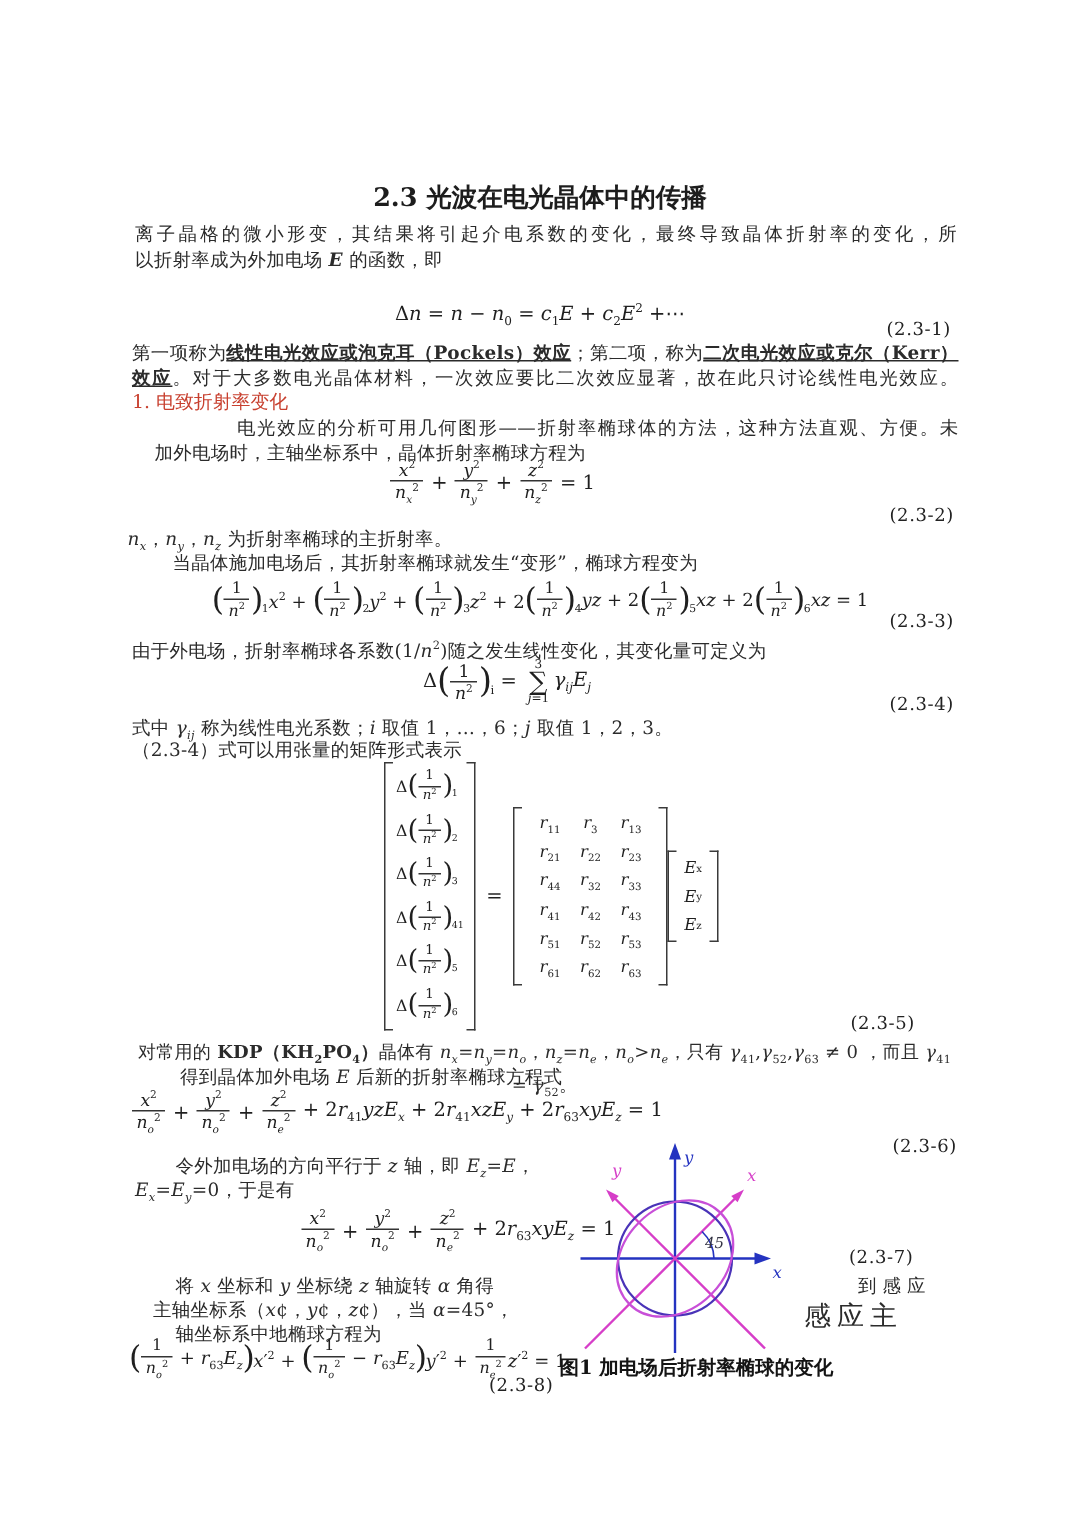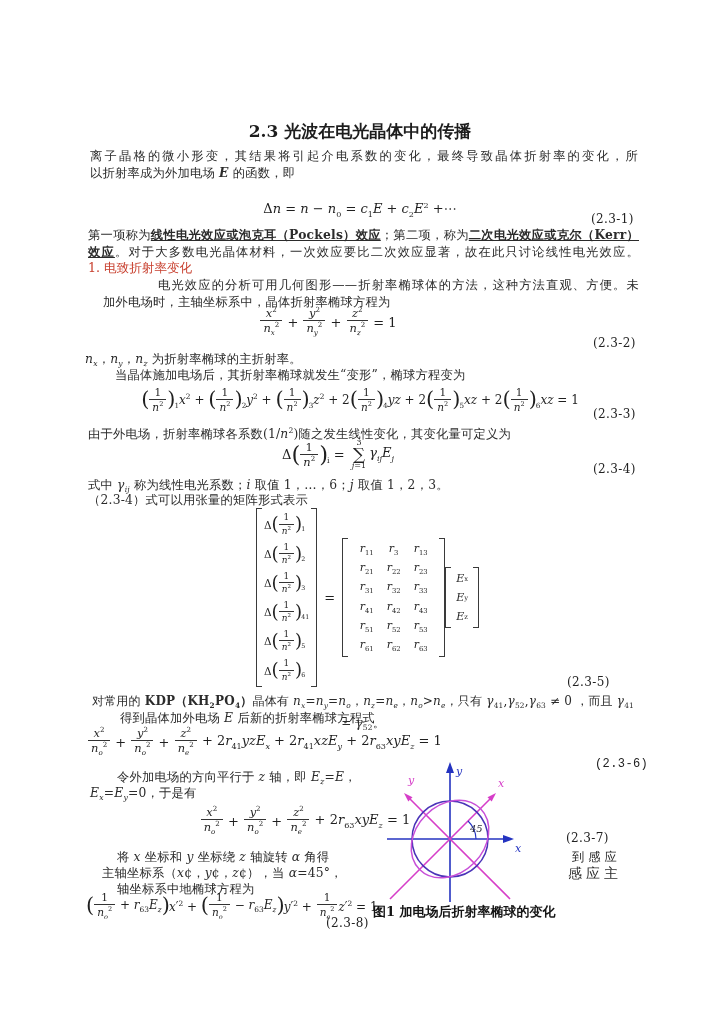--- a/index.html
+++ b/index.html
@@ -41,27 +41,27 @@
   #n3{left:593px;top:407px;}
   #p6{left:88px;top:423px;text-align:right;}
   #e4{top:439px;left:0;width:676px;}
   #n4{left:593px;top:462px;}
   #p7{left:88px;top:477px;}
   #p8{left:88px;top:492px;}
   #n5{left:567px;top:675px;}
   #p9{left:85px;top:693px;width:556px;font-size:12px;text-align:center;}
   #p10{left:88px;top:710px;}
   #e6{left:87px;top:726px;}
-  #n6{left:595px;top:757px;font-family:Liberation Mono, monospace;}
+  #n6{left:595px;top:757px;}
   #p11a{left:117px;top:769px;}
   #p11b{left:90px;top:785px;}
   #e7{left:185px;top:805px;width:240px;}
   #n7{left:566px;top:831px;}
   #f1{left:572px;top:849px;font-size:12.3px;letter-spacing:4px;}
-  #f2{left:568px;top:865px;font-size:14px;letter-spacing:4px;}
+  #f2{left:536px;top:865px;font-size:18px;letter-spacing:4px;}
   #p12a{left:117px;top:849px;}
   #p12b{left:102px;top:865px;}
   #p12c{left:117px;top:881px;}
   #e8{left:86px;top:891px;font-size:12px;}
   #n8{left:326px;top:916px;}
   #fig{left:386px;top:756px;}
   #cap{left:373px;top:903px;font-size:13px;font-weight:600;color:#141414;}
   
   #e5{left:256px;top:508px;display:flex;align-items:center;color:#1f1f1f;}
   .wrap{display:flex;align-items:stretch;}
@@ -214,21 +214,21 @@
             <span class="mcell"><i>r</i><sub>11</sub></span>
             <span class="mcell"><i>r</i><sub>3</sub></span>
             <span class="mcell"><i>r</i><sub>13</sub></span>
           </span>
           <span class="mrow">
             <span class="mcell"><i>r</i><sub>21</sub></span>
             <span class="mcell"><i>r</i><sub>22</sub></span>
             <span class="mcell"><i>r</i><sub>23</sub></span>
           </span>
           <span class="mrow">
-            <span class="mcell"><i>r</i><sub>31</sub></span>
+            <span class="mcell"><i>r</i><sub>44</sub></span>
             <span class="mcell"><i>r</i><sub>32</sub></span>
             <span class="mcell"><i>r</i><sub>33</sub></span>
           </span>
           <span class="mrow">
             <span class="mcell"><i>r</i><sub>41</sub></span>
             <span class="mcell"><i>r</i><sub>42</sub></span>
             <span class="mcell"><i>r</i><sub>43</sub></span>
           </span>
           <span class="mrow">
             <span class="mcell"><i>r</i><sub>51</sub></span>

